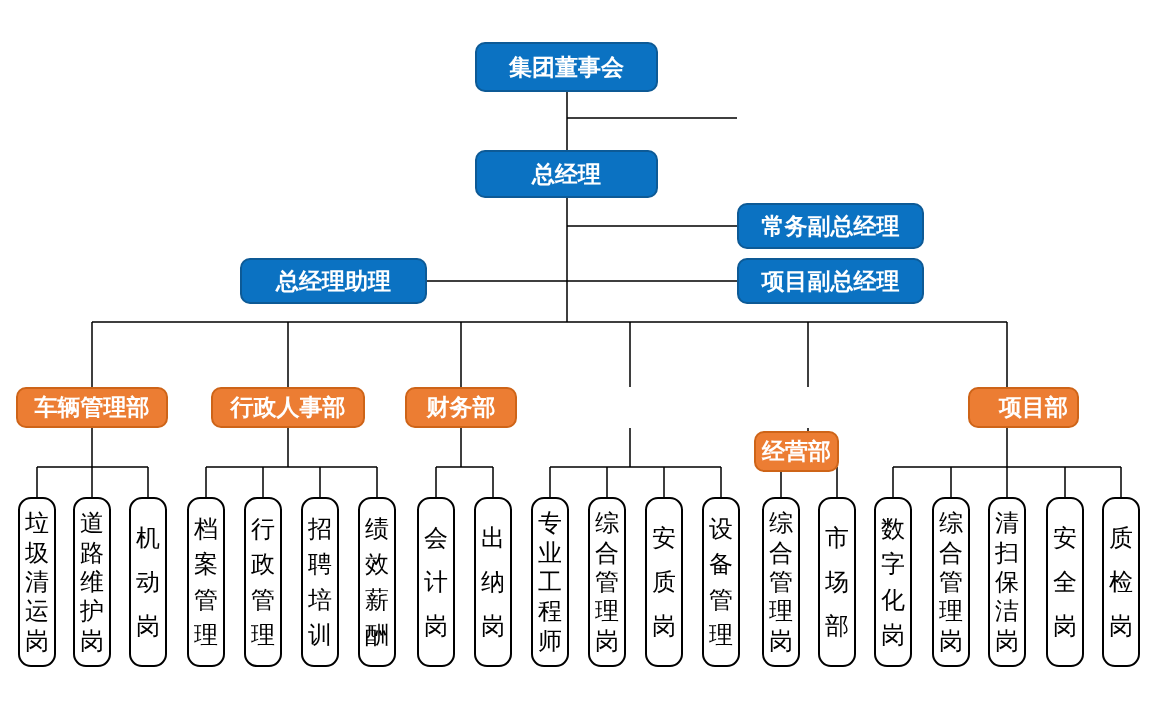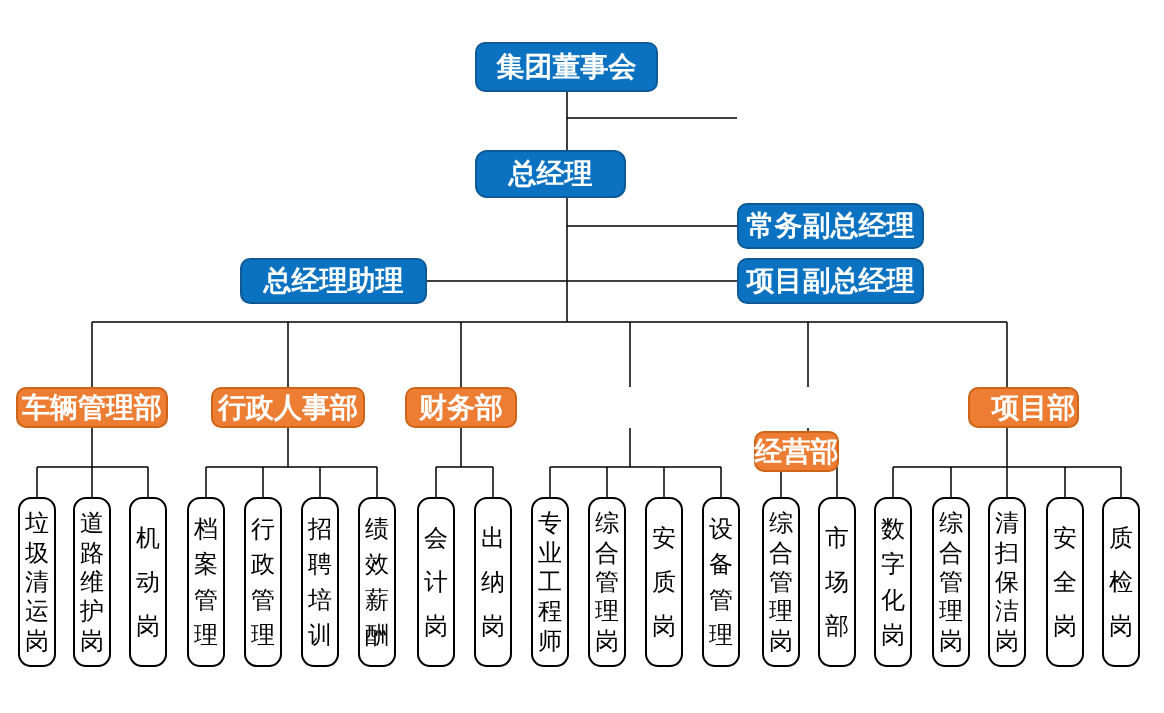--- a/index.html
+++ b/index.html
@@ -17,21 +17,21 @@
     color: var(--line, #000000);
   }
   .node {
     position: absolute;
     box-sizing: border-box;
     display: flex;
     align-items: center;
     justify-content: center;
     border-radius: 10px;
     font-weight: 700;
-    font-size: 28px;
+    font-size: 23px;
     line-height: 1;
     white-space: nowrap;
   }
   .exec {
     background: var(--executive-fill, #0B72C2);
     border: 2px solid var(--executive-border, #0D5A96);
     color: var(--executive-text, #ffffff);
   }
   .dept {
     background: var(--department-fill, #EC7D33);
@@ -69,21 +69,21 @@
     <path fill="none" stroke="currentColor" stroke-width="1.5" d="M92 322 L1007 322 M92 322 L92 387 M288 322 L288 387 M461 322 L461 387 M630 322 L630 387 M808 322 L808 387 M1007 322 L1007 387"></path>
     <path fill="none" stroke="currentColor" stroke-width="1.5" d="M92 428 L92 467 M37 467 L148 467 M37 467 L37 497 M92 467 L92 497 M148 467 L148 497"></path>
     <path fill="none" stroke="currentColor" stroke-width="1.5" d="M288 428 L288 467 M206 467 L377 467 M206 467 L206 497 M263 467 L263 497 M320 467 L320 497 M377 467 L377 497"></path>
     <path fill="none" stroke="currentColor" stroke-width="1.5" d="M461 428 L461 467 M436 467 L493 467 M436 467 L436 497 M493 467 L493 497"></path>
     <path fill="none" stroke="currentColor" stroke-width="1.5" d="M630 428 L630 467 M550 467 L721 467 M550 467 L550 497 M607 467 L607 497 M664 467 L664 497 M721 467 L721 497"></path>
     <path fill="none" stroke="currentColor" stroke-width="1.5" d="M808 428 L808 467 M781 467 L837 467 M781 467 L781 497 M837 467 L837 497"></path>
     <path fill="none" stroke="currentColor" stroke-width="1.5" d="M1007 428 L1007 467 M893 467 L1121 467 M893 467 L893 497 M951 467 L951 497 M1007 467 L1007 497 M1065 467 L1065 497 M1121 467 L1121 497"></path>
   </svg>
 
   <div class="node exec" style="left:475px; top:42px;  width:183px; height:50px;">集团董事会</div>
-  <div class="node exec" style="left:475px; top:150px; width:151px; height:48px;border-radius:12px;">总经理</div>
+  <div class="node exec" style="left:475px; top:150px; width:183px; height:48px;">总经理</div>
   <div class="node exec" style="left:737px; top:203px; width:187px; height:46px;">常务副总经理</div>
   <div class="node exec" style="left:240px; top:258px; width:187px; height:46px;">总经理助理</div>
   <div class="node exec" style="left:737px; top:258px; width:187px; height:46px;">项目副总经理</div>
 
   <div class="node dept" style="left:16px;  top:387px; width:152px; height:41px;">车辆管理部</div>
   <div class="node dept" style="left:211px; top:387px; width:154px; height:41px;">行政人事部</div>
   <div class="node dept" style="left:405px; top:387px; width:112px; height:41px;">财务部</div>
   <div class="node dept" style="left:754px; top:387px; width:85px; height:41px;margin-top:44px;">经营部</div>
   <div class="node dept" style="left:968px; top:387px; width:111px; height:41px;padding-left:20px;">项目部</div>
 

